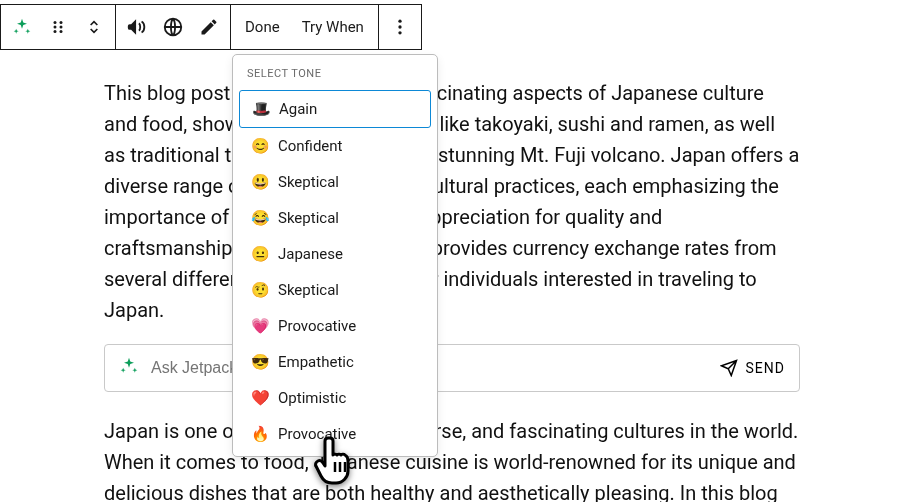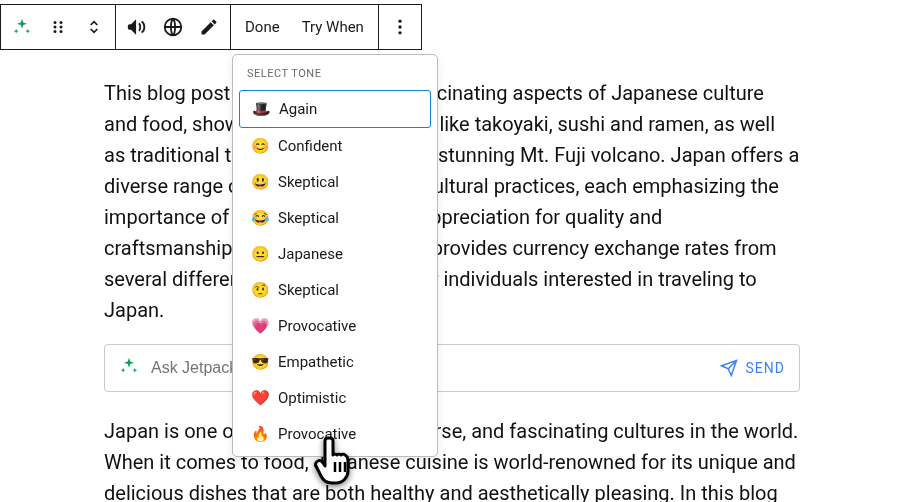--- a/index.html
+++ b/index.html
@@ -70,21 +70,21 @@
       font-size: 16px;
       color: #333;
       background: transparent;
     }
     .send-btn {
       display: flex;
       align-items: center;
       gap: 8px;
       font-size: 14px;
       letter-spacing: 1px;
-      color: #3b82f6;
+      color: #000000;
       cursor: pointer;
     }
     .content2 {
       margin: 0 100px 0 104px;
       font-size: 20px;
       line-height: 1.55;
       color: #111;
     }
 
     

